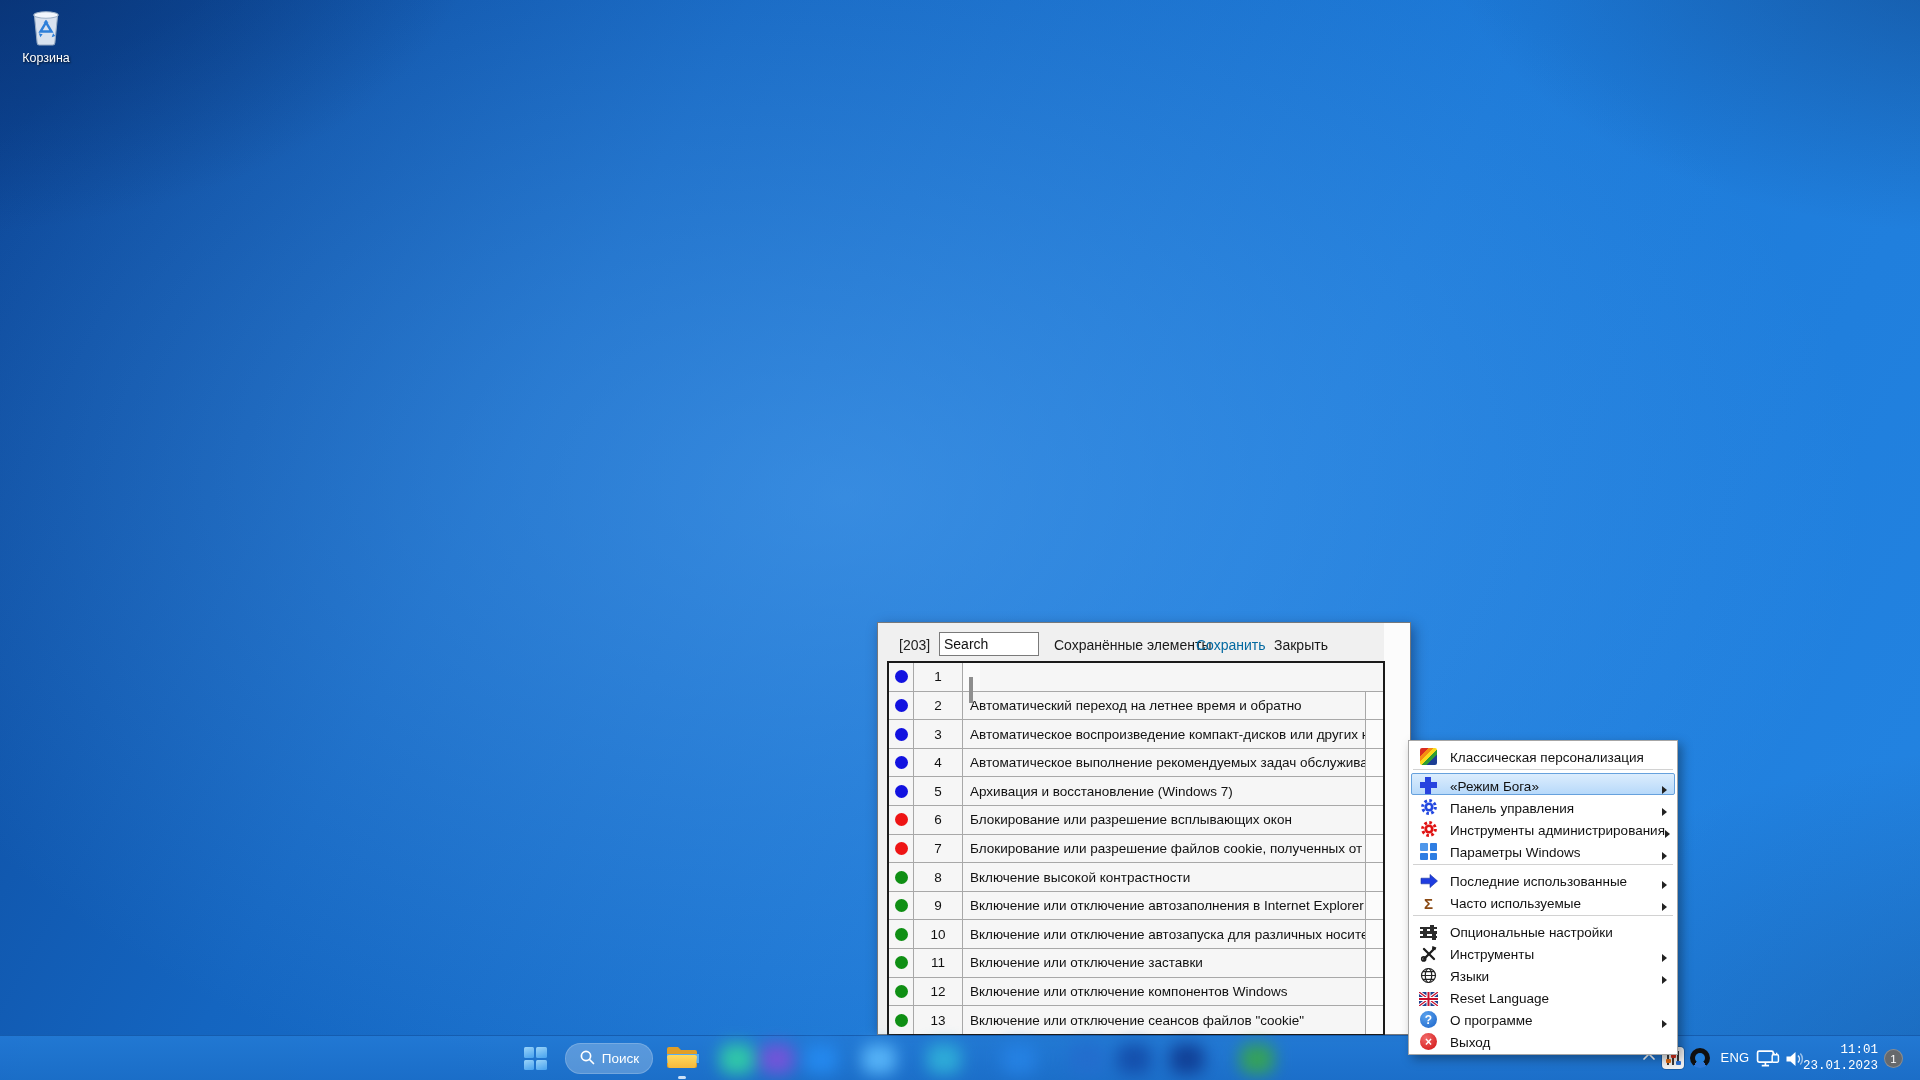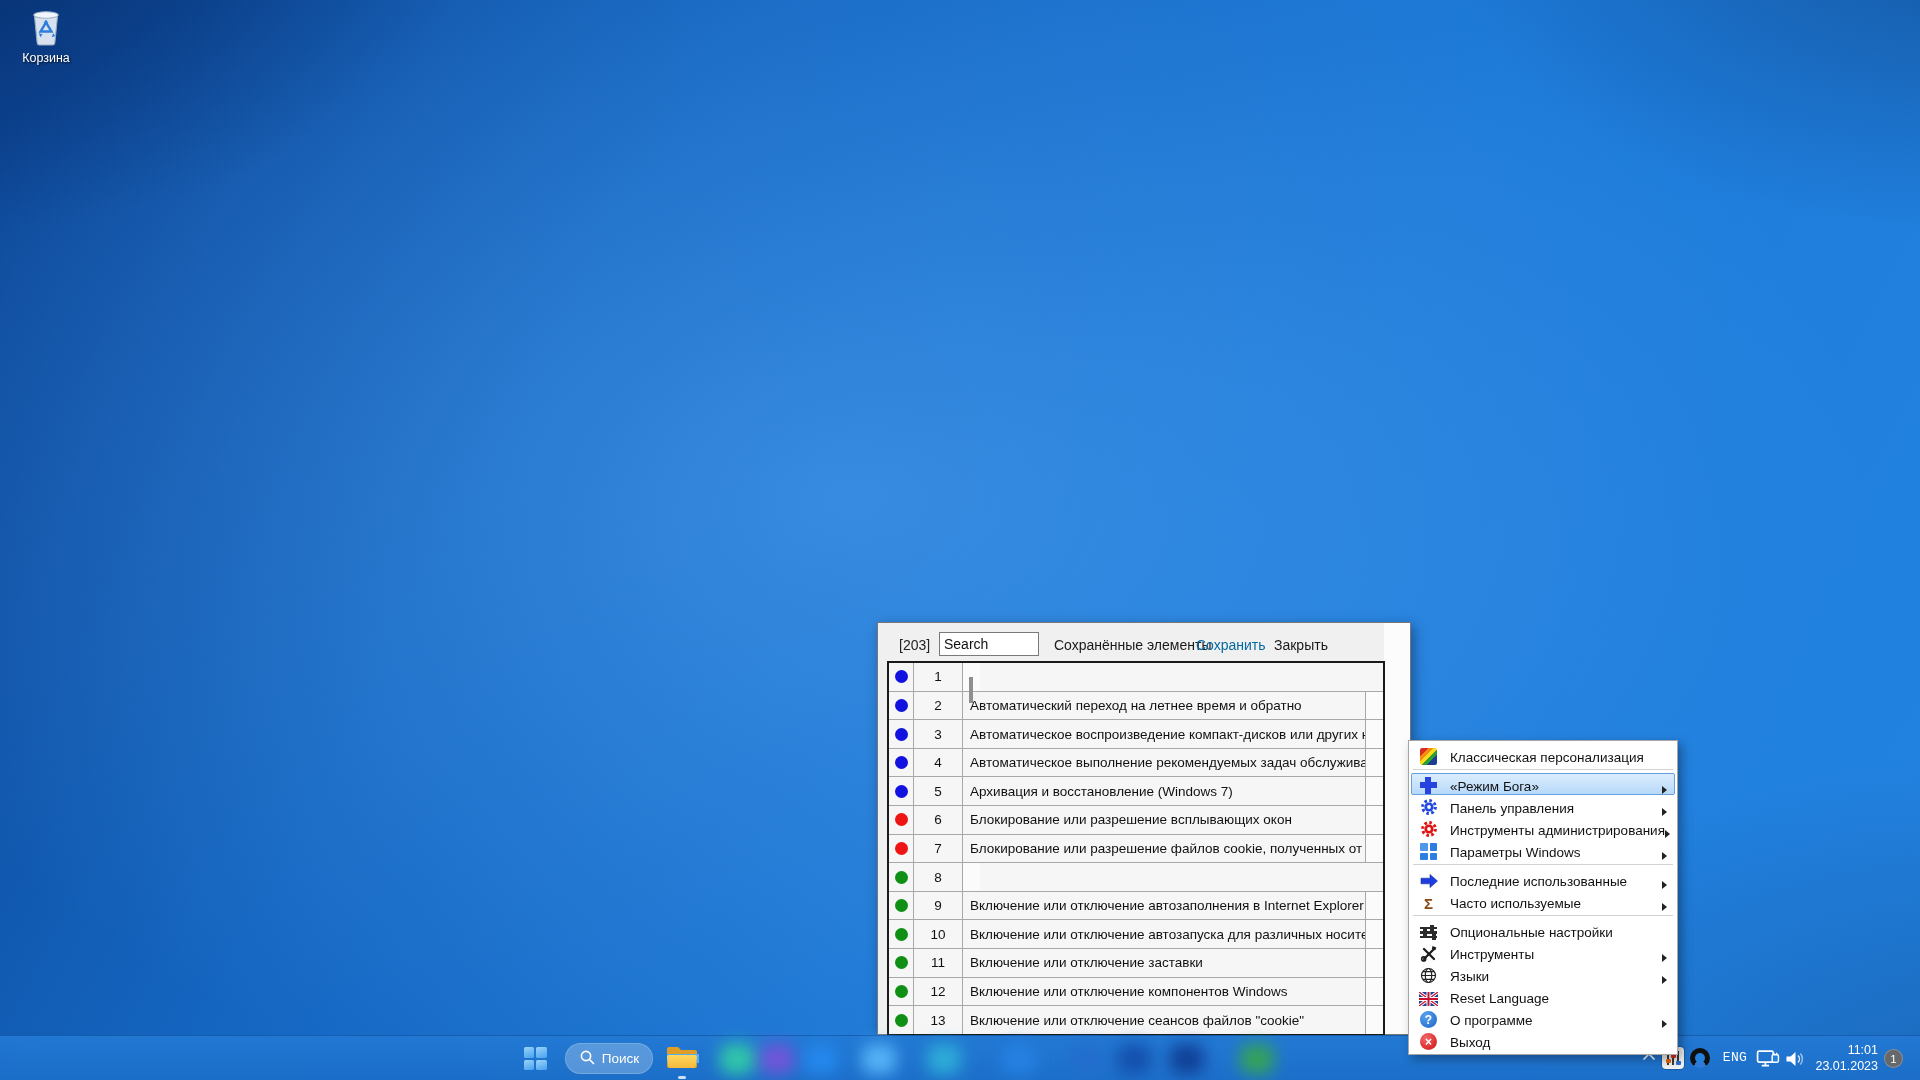--- a/index.html
+++ b/index.html
@@ -96,21 +96,21 @@
     box-shadow:0 0 0 1px rgba(0,0,0,.18); }
   .tray-eq i { position:absolute; top:4px; bottom:4px; width:2px; background:#3a3a3a; }
   .tray-eq i:nth-child(1){ left:5px; } .tray-eq i:nth-child(2){ left:10px; } .tray-eq i:nth-child(3){ left:15px; }
   .tray-eq i::after { content:""; position:absolute; left:-1.5px; width:5px; height:3.5px; border-radius:1px; background:#e2690f; }
   .tray-eq i:nth-child(1)::after { top:8px; }
   .tray-eq i:nth-child(2)::after { top:3px; background:#d8321e; }
   .tray-eq i:nth-child(3)::after { top:10px; background:#2a6fd4; }
   .tray-ring { left:1690px; top:12px; width:20px; height:20px; border-radius:50%;
     background:conic-gradient(from 140deg, #2f79d8 0 80deg, #101010 80deg 360deg); }
   .tray-ring::after { content:""; position:absolute; inset:5px; border-radius:50%; background:#2380dc; }
-  .tray-lang { left:1716px; top:14px; width:38px; color:#fff; font-size:13px; letter-spacing:.3px;font-family:Liberation Mono, monospace; }
+  .tray-lang { left:1716px; top:14px; width:38px; color:#fff; font-size:13px; letter-spacing:.3px; }
   .tray-net { left:1756px; top:12px; width:24px; height:21px; }
   .tray-vol { left:1783px; top:12px; width:23px; height:21px; }
   .tray-clock { left:1800px; top:6px; width:78px; text-align:right; color:#fff; font-size:12.5px; line-height:16px; }
   .tray-badge { left:1884px; top:13px; width:19px; height:19px; border-radius:50%; background:#66696c;
     color:#fff; font-size:11.5px; box-shadow:inset 0 0 0 1px rgba(255,255,255,.25); }
 </style>
 </head>
 <body>
 
 <div class="desktop">
@@ -202,20 +202,21 @@
     <div class="cell-num">7</div>
     <div class="cell-text">Блокирование или разрешение файлов cookie, полученных от незав...</div>
     <div class="cell-scroll"></div>
   </div>
 
   <div class="row">
     <div class="cell-dot">
               <span class="dot" style="background: rgb(15, 143, 20);"></span>
             </div>
     <div class="cell-num">8</div>
+    <div class="cell-text">Включение высокой контрастности</div>
     <div class="cell-scroll"></div>
   </div>
 
   <div class="row">
     <div class="cell-dot">
               <span class="dot" style="background: rgb(15, 143, 20);"></span>
             </div>
     <div class="cell-num">9</div>
     <div class="cell-text">Включение или отключение автозаполнения в Internet Explorer</div>
     <div class="cell-scroll"></div>
@@ -482,20 +483,20 @@
     </div>
 
     <div class="tb-item tray-vol">
       <svg width="23" height="20" viewBox="0 0 22 20">
         <path d="M3 7.5 h4 L12 3 v14 L7 12.5 H3 Z" fill="#fff"></path>
         <path d="M14.5 6.5 a5 5 0 0 1 0 7" stroke="#fff" fill="none" stroke-width="1.5" opacity=".85"></path>
         <path d="M16.8 4.6 a8 8 0 0 1 0 10.8" stroke="#fff" fill="none" stroke-width="1.5" opacity=".55"></path>
       </svg>
     </div>
 
-    <div class="tray-clock tb-item" style="display:block;">
+    <div class="tray-clock tb-item" style="display:block;font-family:Liberation Mono, monospace;">
       <div>11:01</div>
       <div>23.01.2023</div>
     </div>
 
     <div class="tb-item tray-badge">1</div>
   </div>
 </div>
 
 </body></html>

